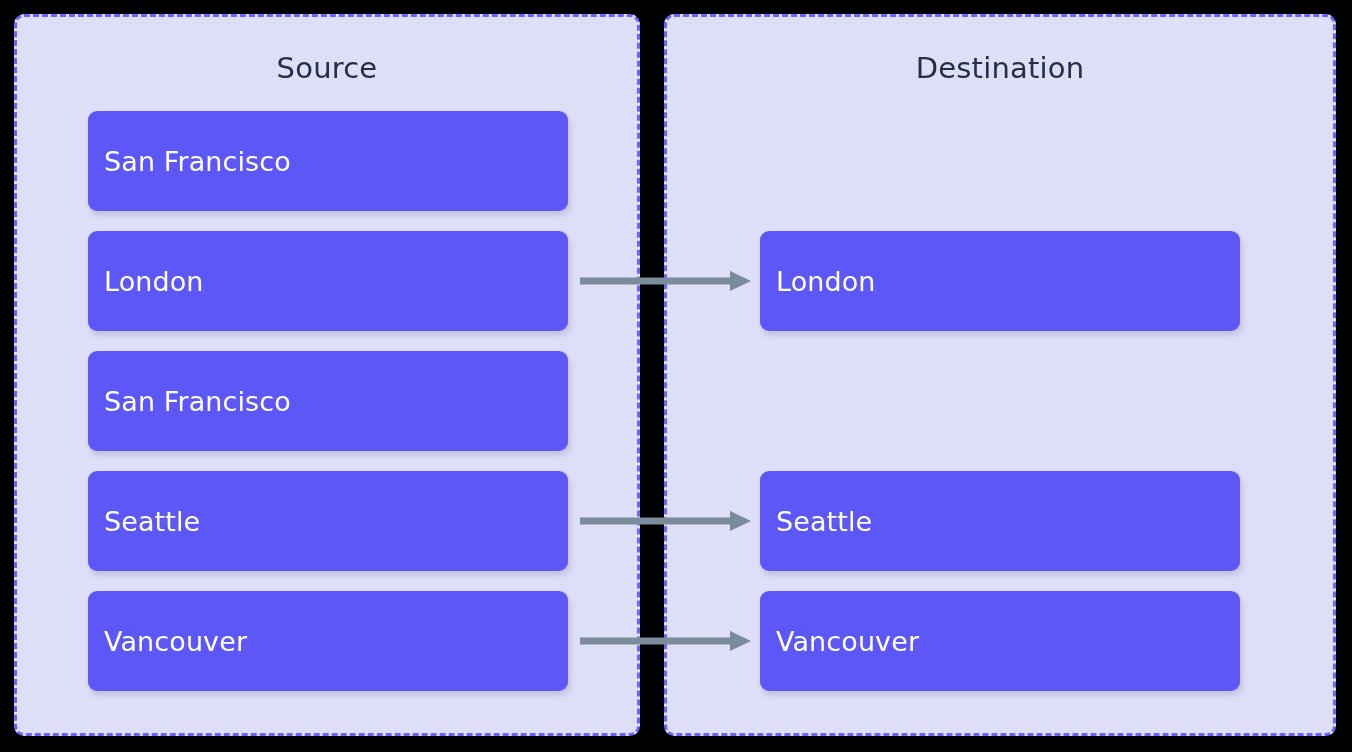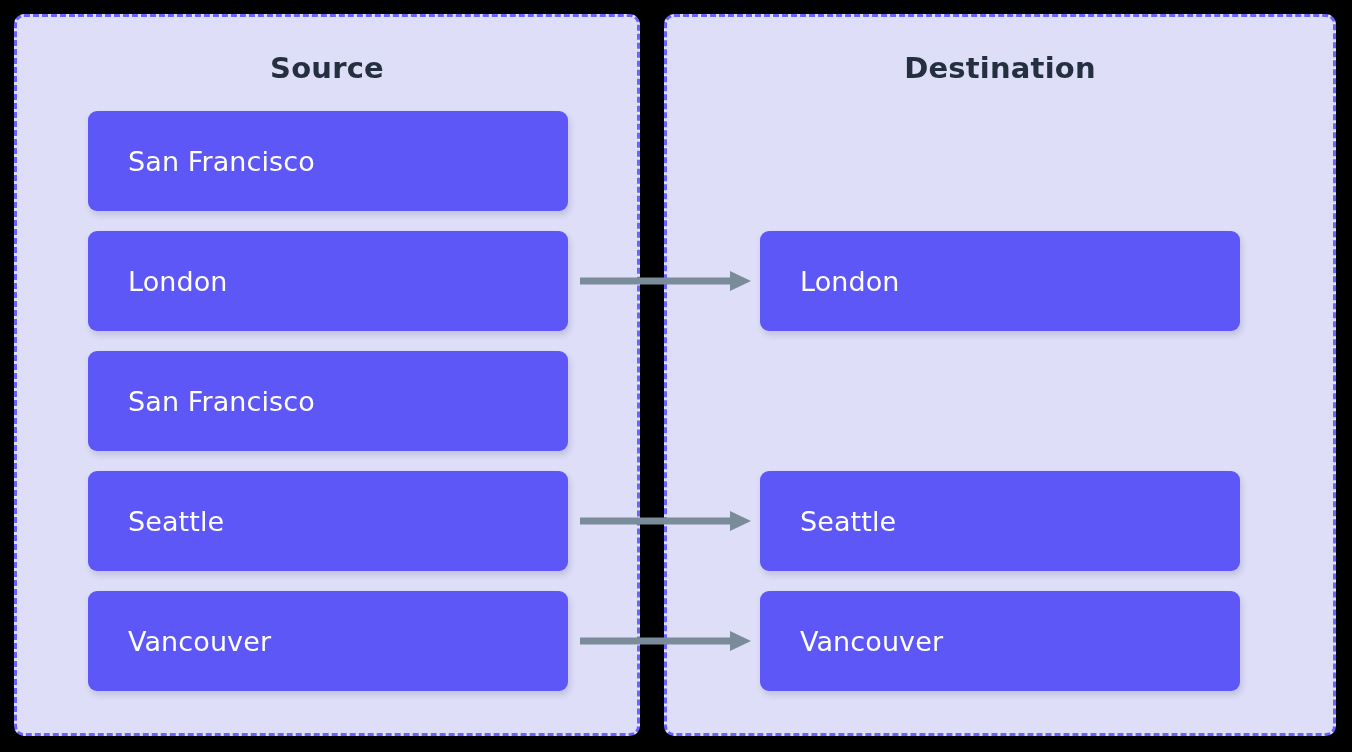--- a/index.html
+++ b/index.html
@@ -43,41 +43,41 @@
     height: 722px;
   }
 
   .panel-title {
     position: absolute;
     left: 0;
     right: 0;
     top: 34px;
     text-align: center;
     font-size: 29px;
-    font-weight: 700;
+    font-weight: 400;
     color: #24303f;
     letter-spacing: 0.2px;
     line-height: 34px;
   }
 
   .node {
     position: absolute;
     box-sizing: border-box;
     background: #5d57f7;
     border-radius: 9px;
     box-shadow: 2px 4px 6px rgba(40, 40, 90, 0.16);
     display: flex;
     align-items: center;
   }
 
   .node-label {
     color: #ffffff;
     font-size: 27px;
     font-weight: 400;
-    padding-left: 40px;
+    padding-left: 16px;
     letter-spacing: 0.1px;
     white-space: nowrap;
   }
 
   
   .src-node {
     left: 88px;
     width: 480px;
     height: 100px;
   }

